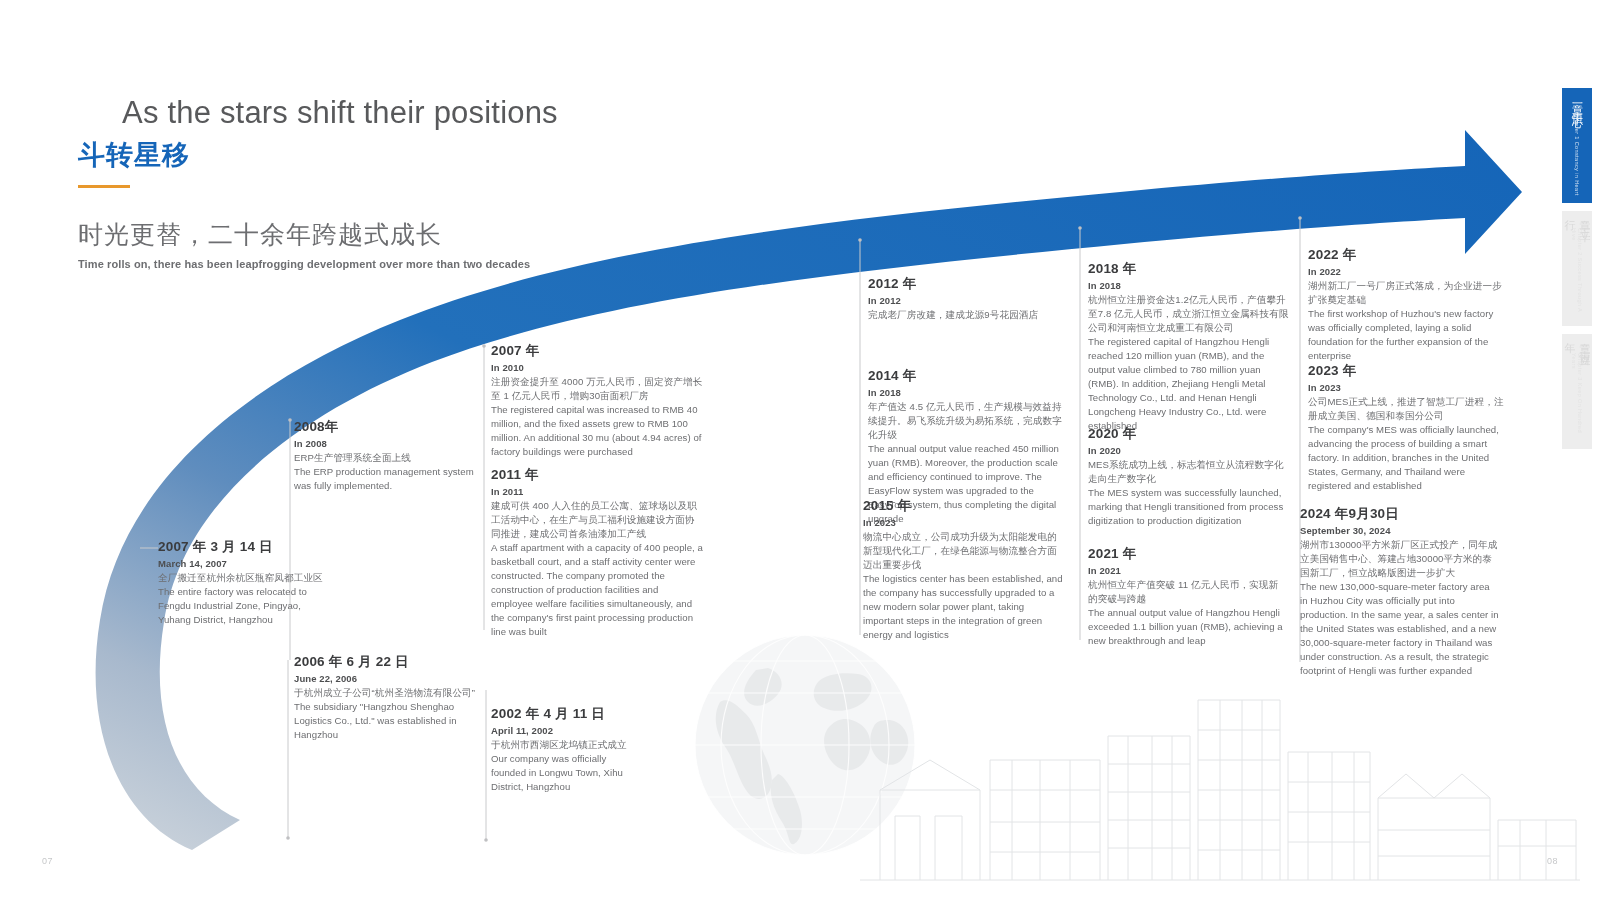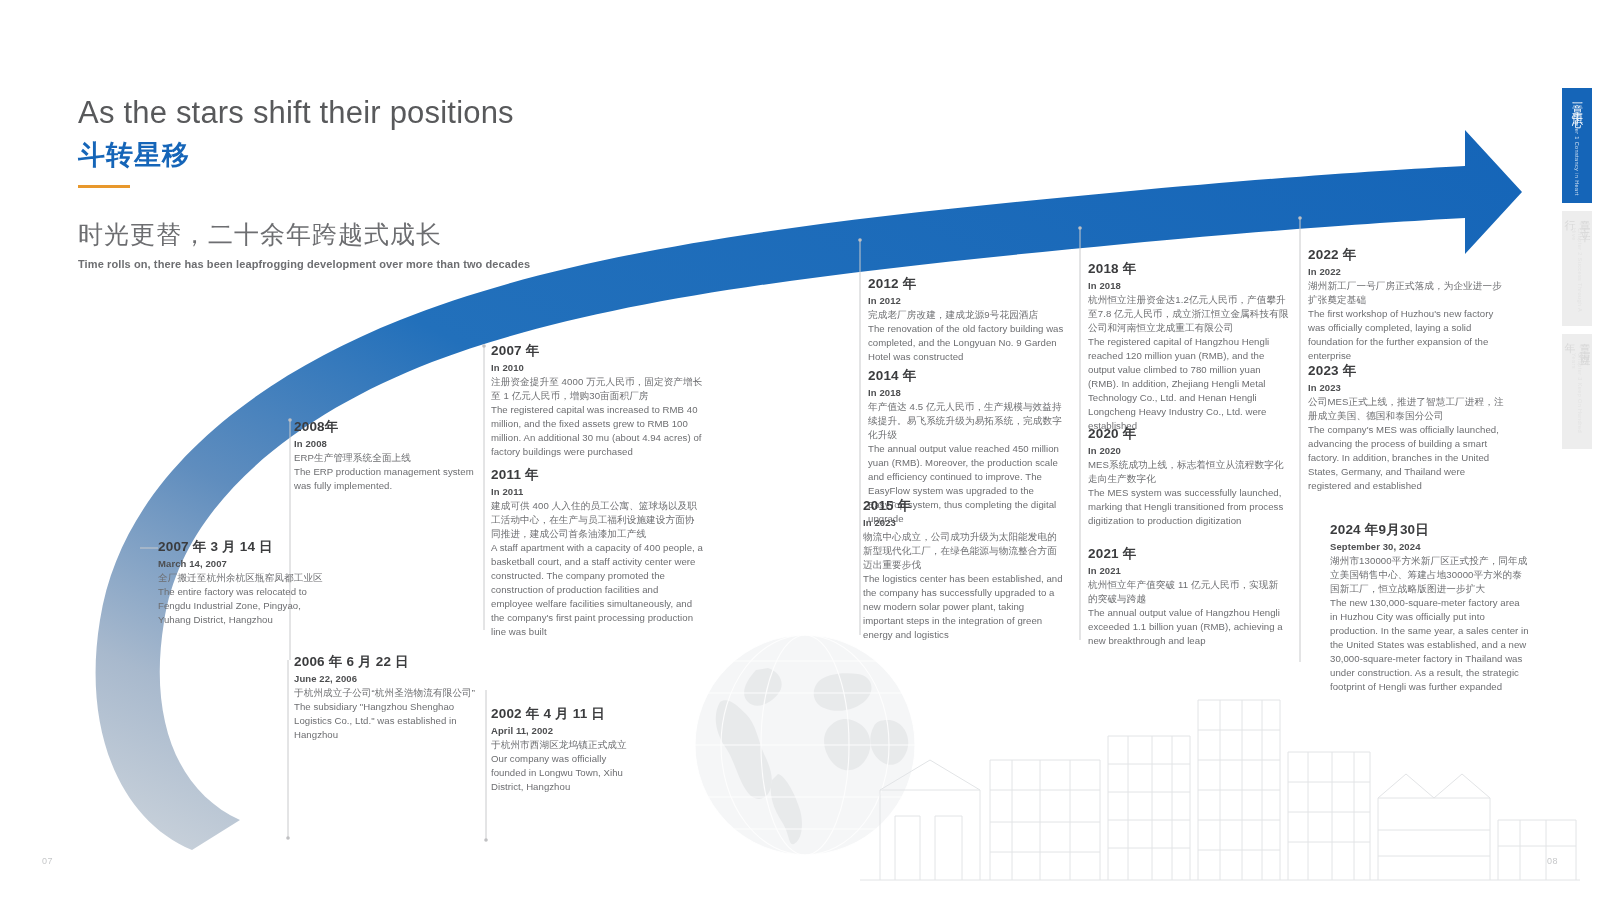--- a/index.html
+++ b/index.html
@@ -10,21 +10,21 @@
     position: relative;
     overflow: hidden;
     color: #58595b;
   }
   .page { position: absolute; inset: 0; }
 
   
   .header { position: absolute; left: 78px; top: 95px; width: 620px; }
   .h-en {
     font-size: 31px; font-weight: 400; color: #58595b;
-    letter-spacing: .2px; line-height: 1.15;
+    letter-spacing: .2px; line-height: 1.15; margin-left: 44px;
   }
   .h-cn {
     font-size: 27px; font-weight: 700; color: #1565b8;
     margin-top: 6px; letter-spacing: 1px;
   }
   .h-rule {
     width: 52px; height: 3px; background: #e8982c; margin-top: 12px;
   }
   .sub-cn {
     margin-top: 30px; font-size: 25px; font-weight: 300;
@@ -245,21 +245,20 @@
     <div class="e-date">2011 年</div>
     <div class="e-date-en">In 2011</div>
     <div class="e-cn">建成可供 400 人入住的员工公寓、篮球场以及职工活动中心，在生产与员工福利设施建设方面协同推进，建成公司首条油漆加工产线</div>
     <div class="e-en">A staff apartment with a capacity of 400 people, a basketball court, and a staff activity center were constructed. The company promoted the construction of production facilities and employee welfare facilities simultaneously, and the company's first paint processing production line was built</div>
   </div>
 
   <div class="entry" style="left:868px; top:275px; width:200px;">
     <div class="e-date">2012 年</div>
     <div class="e-date-en">In 2012</div>
     <div class="e-cn">完成老厂房改建，建成龙源9号花园酒店</div>
-    <div class="e-en">The renovation of the old factory building was completed, and the Longyuan No. 9 Garden Hotel was constructed</div>
   </div>
 
   <div class="entry" style="left:868px; top:367px; width:200px;">
     <div class="e-date">2014 年</div>
     <div class="e-date-en">In 2018</div>
     <div class="e-cn">年产值达 4.5 亿元人民币，生产规模与效益持续提升。易飞系统升级为易拓系统，完成数字化升级</div>
     <div class="e-en">The annual output value reached 450 million yuan (RMB). Moreover, the production scale and efficiency continued to improve. The EasyFlow system was upgraded to the EasyTop system, thus completing the digital upgrade</div>
   </div>
 
   <div class="entry" style="left:863px; top:497px; width:200px;">
@@ -297,21 +296,21 @@
     <div class="e-en">The first workshop of Huzhou's new factory was officially completed, laying a solid foundation for the further expansion of the enterprise</div>
   </div>
 
   <div class="entry" style="left:1308px; top:362px; width:200px;">
     <div class="e-date">2023 年</div>
     <div class="e-date-en">In 2023</div>
     <div class="e-cn">公司MES正式上线，推进了智慧工厂进程，注册成立美国、德国和泰国分公司</div>
     <div class="e-en">The company's MES was officially launched, advancing the process of building a smart factory. In addition, branches in the United States, Germany, and Thailand were registered and established</div>
   </div>
 
-  <div class="entry" style="left:1330px; top:505px; width:200px;margin-top:16px;">
+  <div class="entry" style="left:1300px; top:505px; width:200px;">
     <div class="e-date">2024 年9月30日</div>
     <div class="e-date-en">September 30, 2024</div>
     <div class="e-cn">湖州市130000平方米新厂区正式投产，同年成立美国销售中心、筹建占地30000平方米的泰国新工厂，恒立战略版图进一步扩大</div>
     <div class="e-en">The new 130,000-square-meter factory area in Huzhou City was officially put into production. In the same year, a sales center in the United States was established, and a new 30,000-square-meter factory in Thailand was under construction. As a result, the strategic footprint of Hengli was further expanded</div>
   </div>
 
   <div class="side-tabs">
     <div class="side-tab active">
       <span class="tab-cn">章一  恒于心</span>
       <span class="tab-en">Chapter 1 Constancy in Heart</span>

